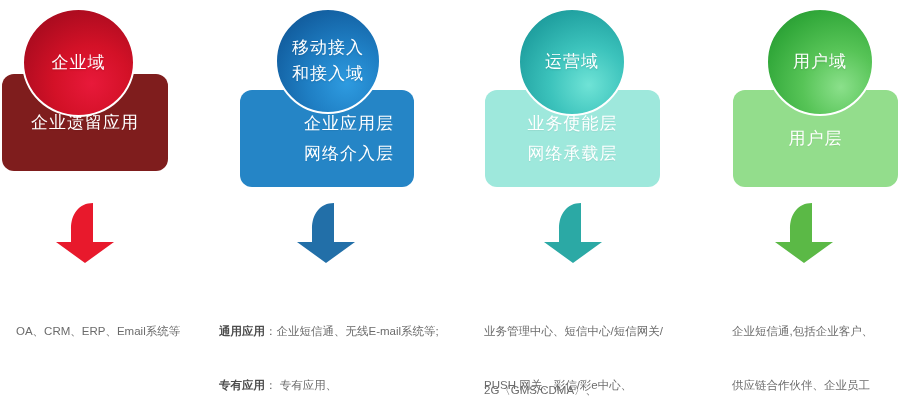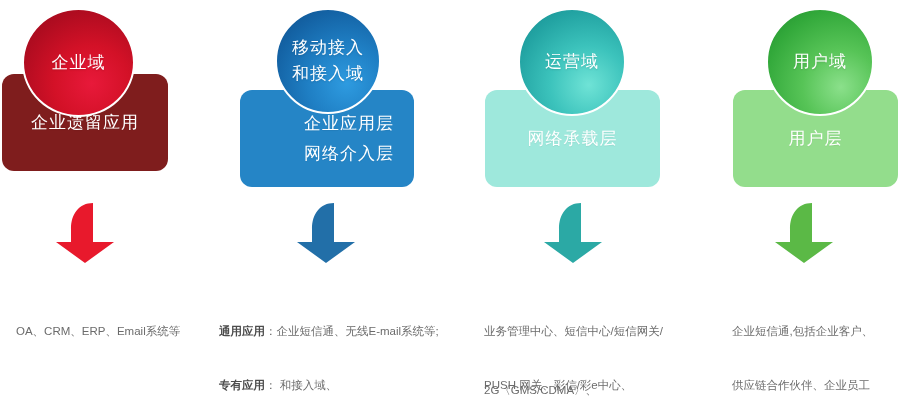--- a/index.html
+++ b/index.html
@@ -151,28 +151,29 @@
     </div>
 
     <div class="arrow">
       <svg width="66" height="62" viewBox="0 0 66 62" xmlns="http://www.w3.org/2000/svg">
         <path d="M41 1 C 27 1, 19 12, 19 27 L 19 40 L 4 40 L 33 61 L 62 40 L 41 40 Z" fill="#226FA8"></path>
       </svg>
     </div>
 
     <div class="caption c1">
       <span class="cap-line"><span class="cap-strong">通用应用</span><span>：企业短信通、无线E-mail系统等;</span></span>
-      <span class="cap-line"><span class="cap-strong">专有应用</span><span>： 和接入域、</span></span>
+      <span class="cap-line"><span class="cap-strong">专有应用</span><span>： 专有应用、</span></span>
       
     </div>
   </div>
 
   <div class="column col-teal">
 
     <div class="panel">
+      <span class="panel-line">业务使能层</span>
       <span class="panel-line">网络承载层</span>
     </div>
 
     <div class="circle">
       <span class="circle-line">运营域</span>
     </div>
 
     <div class="arrow">
       <svg width="66" height="62" viewBox="0 0 66 62" xmlns="http://www.w3.org/2000/svg">
         <path d="M41 1 C 27 1, 19 12, 19 27 L 19 40 L 4 40 L 33 61 L 62 40 L 41 40 Z" fill="#2BA9A5"></path>

